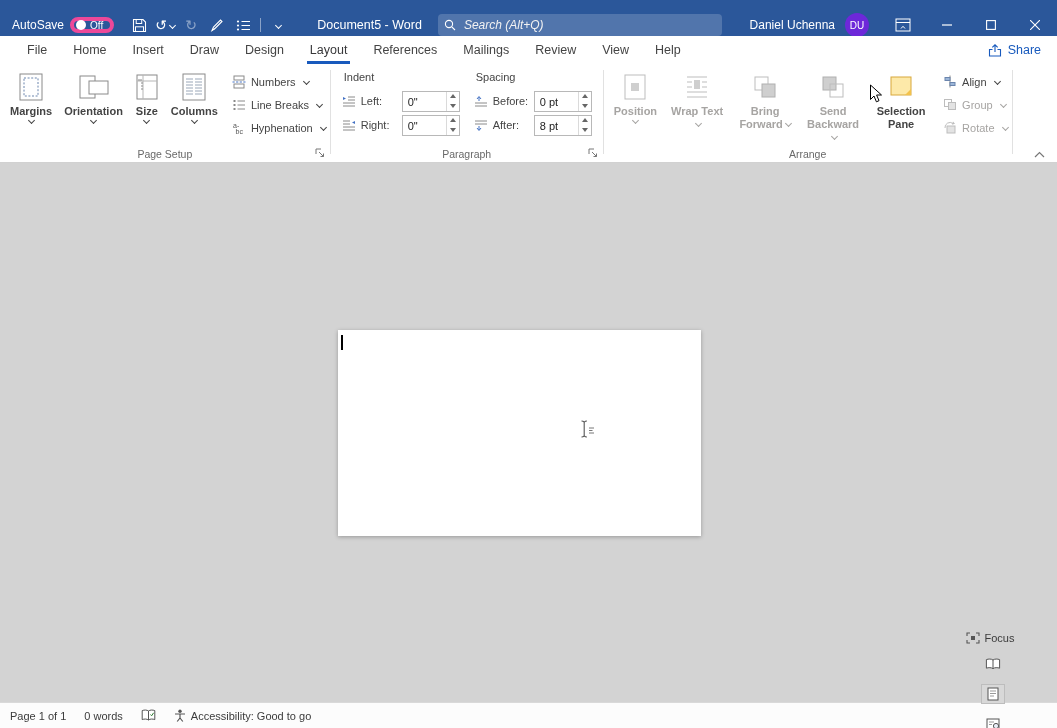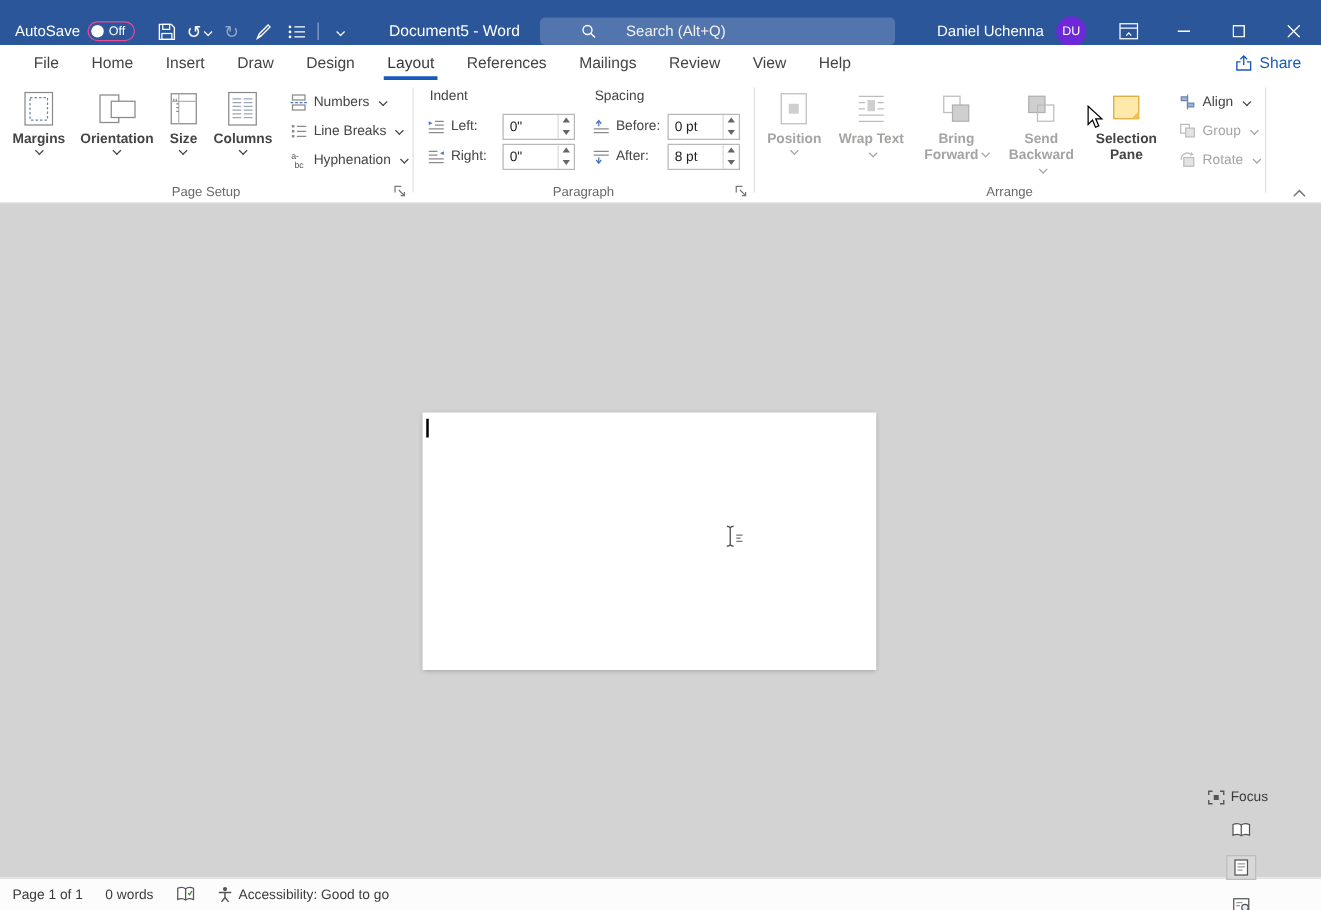--- a/index.html
+++ b/index.html
@@ -4,38 +4,38 @@
 <style>
   * { margin:0; padding:0; box-sizing:border-box; }
   html,body { width:1057px; height:728px; overflow:hidden;
     font-family:"Liberation Sans", sans-serif; background:#fff; }
   .app { position:relative; width:1057px; height:728px; }
 
   
   .titlebar { position:absolute; top:0; left:0; right:0; height:50px;
     background:#2b579a; display:flex; align-items:center; color:#fff; }
   .autosave { margin-left:12px; display:flex; align-items:center; gap:6px; font-size:12px; }
-  .as-pill { display:flex; align-items:center; gap:4px; border:1px solid #ec4899;
+  .as-pill { display:flex; align-items:center; gap:4px; border:4px solid #ec4899;
     border-radius:9px; height:16px; padding:0 7px 0 2px; }
   .as-knob { width:10px; height:10px; border-radius:50%; background:#fff; }
   .as-state { font-size:10px; }
   .qat { display:flex; align-items:center; margin-left:12px; }
   .qat-btn { width:26px; height:26px; display:flex; align-items:center; justify-content:center;
     font-size:14px; color:#fff; }
   .qat-btn.dim { opacity:.45; }
   .qat-sep { width:1px; height:14px; background:rgba(255,255,255,.45); margin:0 4px; }
   .chev { display:inline-block; width:5px; height:5px;
     border-right:1.2px solid currentColor; border-bottom:1.2px solid currentColor;
     transform:rotate(45deg); margin-left:3px; vertical-align:2px; }
   .chevrow { height:9px; display:flex; justify-content:center; width:100%; }
   .chevrow .chev { margin:0; }
   .doc-title { margin-left:26px; font-size:12.5px; white-space:nowrap; }
   .search-box { margin-left:16px; width:284px; height:22px; border-radius:4px;
-    background:rgba(255,255,255,.18); display:flex; align-items:center; gap:24px;
-    padding-left:33px; font-size:12px; color:#f2f2f2; }
+    background:rgba(255,255,255,.18); display:flex; align-items:center; gap:8px;
+    padding-left:6px; font-size:12px; color:#f2f2f2;font-style:italic; }
   .tb-spacer { flex:1; }
   .user-name { font-size:12px; margin-right:10px; white-space:nowrap; }
   .avatar { width:24px; height:24px; border-radius:50%; background:#6d28d9;
     display:flex; align-items:center; justify-content:center; font-size:10px;
     margin-right:12px; }
   .win-btn { width:44px; height:36px; display:flex; align-items:center; justify-content:center; }
 
   
   .tabs-row { position:absolute; top:36px; left:0; right:0; height:28px; background:#fff;
     display:flex; align-items:stretch; padding-left:14px; }

